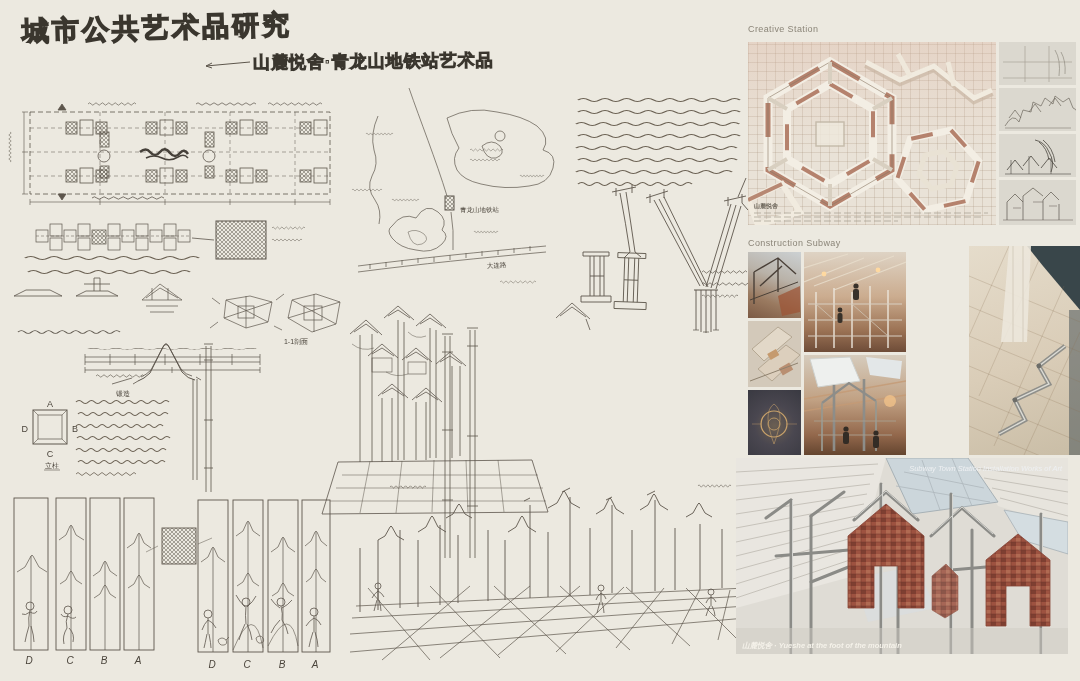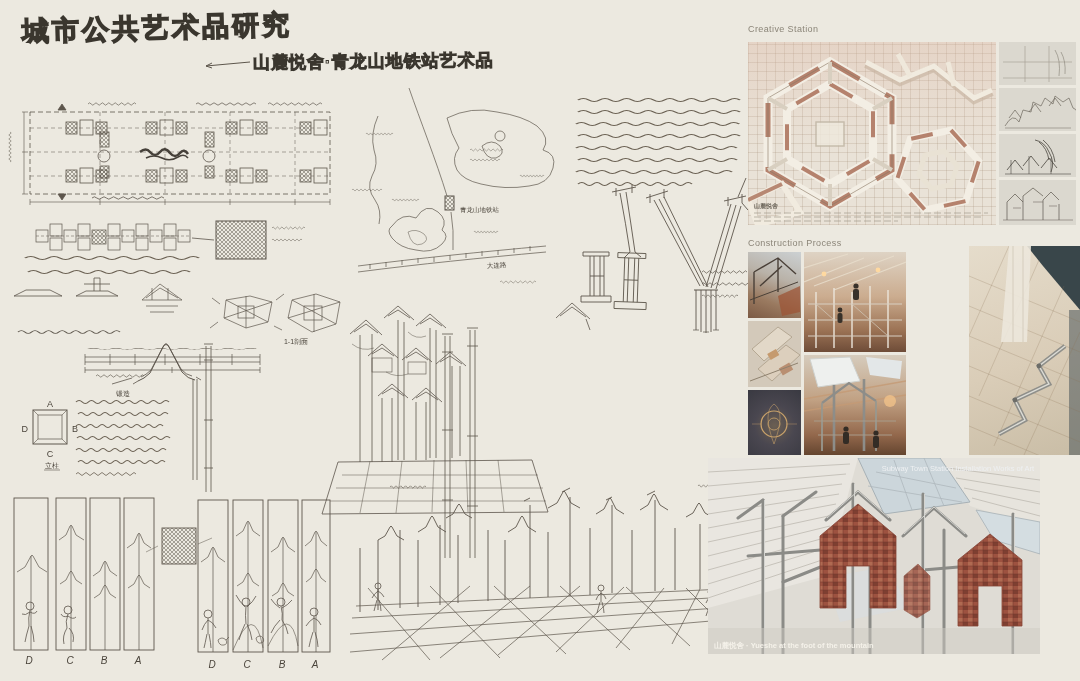--- a/index.html
+++ b/index.html
@@ -434,21 +434,21 @@
     <div class="thumb" style="top:138px;height:45px;">
       <svg width="77" height="45">
           <g stroke="#5d574d" stroke-width="0.7" fill="none">
         <path d="M8 40 V22 l8 -8 8 8 M24 40 V16 l10 -8 10 8 M44 40 V20 l8 -8 8 8 M60 40 V24"></path>
         <path d="M4 40 H74 M14 28 h8 M34 22 h10 M50 26 h8" stroke-width="0.5"></path>
       </g>
         </svg>
     </div>
   </div>
 
-  <div class="abs photolabel" style="left:748px;top:238px;">Construction Process</div>
+  <div class="abs photolabel" style="left:748px;top:238px;">Construction Subway</div>
 
   <div class="photo" style="left:748px;top:252px;width:53px;height:66px;background:linear-gradient(200deg,#ccd1d3 0%,#b9b2a8 40%,#9a7a60 72%,#7c5a44 100%);">
     <svg width="53" height="66">
         <g stroke="#4a4038" stroke-width="1.4" fill="none">
       <path d="M6 20 L30 6 L48 22 M12 34 L34 14 M6 20 V52 M30 6 V40"></path>
       <path d="M2 48 L50 30" stroke-width="1"></path>
       <polygon points="30,44 52,34 52,60 34,64" fill="#9c5436" stroke="none" opacity="0.75"></polygon>
     </g>
       </svg>
   </div>
@@ -525,21 +525,21 @@
       <polygon points="40,0 62,0 58,96 32,96" fill="#ece7db" opacity="0.9"></polygon>
       <path d="M44 0 V96 M54 0 V96" stroke="#cfc7b6" stroke-width="0.8"></path>
       <path d="M96 100 L70 120 L80 138 L46 154 L56 174 L30 188" stroke="#8f8f8a" stroke-width="4.5"></path>
       <path d="M96 100 L70 120 L80 138 L46 154 L56 174 L30 188" stroke="#dcdcd6" stroke-width="1.4"></path>
       <circle cx="70" cy="120" r="2.4" fill="#6d6d68" stroke="none"></circle>
       <circle cx="46" cy="154" r="2.4" fill="#6d6d68" stroke="none"></circle>
     </g>
       </svg>
   </div>
 
-  <div class="photo" style="left:708px;top:458px;width:332px;height:196px;background:#dfdcd5;">
+  <div class="photo" style="left:736px;top:458px;width:332px;height:196px;background:#dfdcd5;font-style:italic;">
     <svg width="332" height="196" viewBox="0 0 332 196">
       <g fill="none">
 
         <polygon points="0,0 150,0 118,118 0,150" fill="#e9e6e0"></polygon>
         <g stroke="#c6c2ba" stroke-width="1">
           <path d="M0 14 L142 6 M0 28 L138 16 M0 42 L134 26 M0 56 L131 36 M0 70 L128 46 M0 84 L125 57 M0 98 L122 68 M0 112 L120 79 M0 126 L118 90 M0 140 L117 101"></path>
         </g>
         <polygon points="232,0 332,0 332,70 262,48" fill="#e7e4dd"></polygon>
         <g stroke="#c6c2ba" stroke-width="1">
           <path d="M240 10 L332 22 M248 20 L332 34 M256 30 L332 46 M264 40 L332 58"></path>

